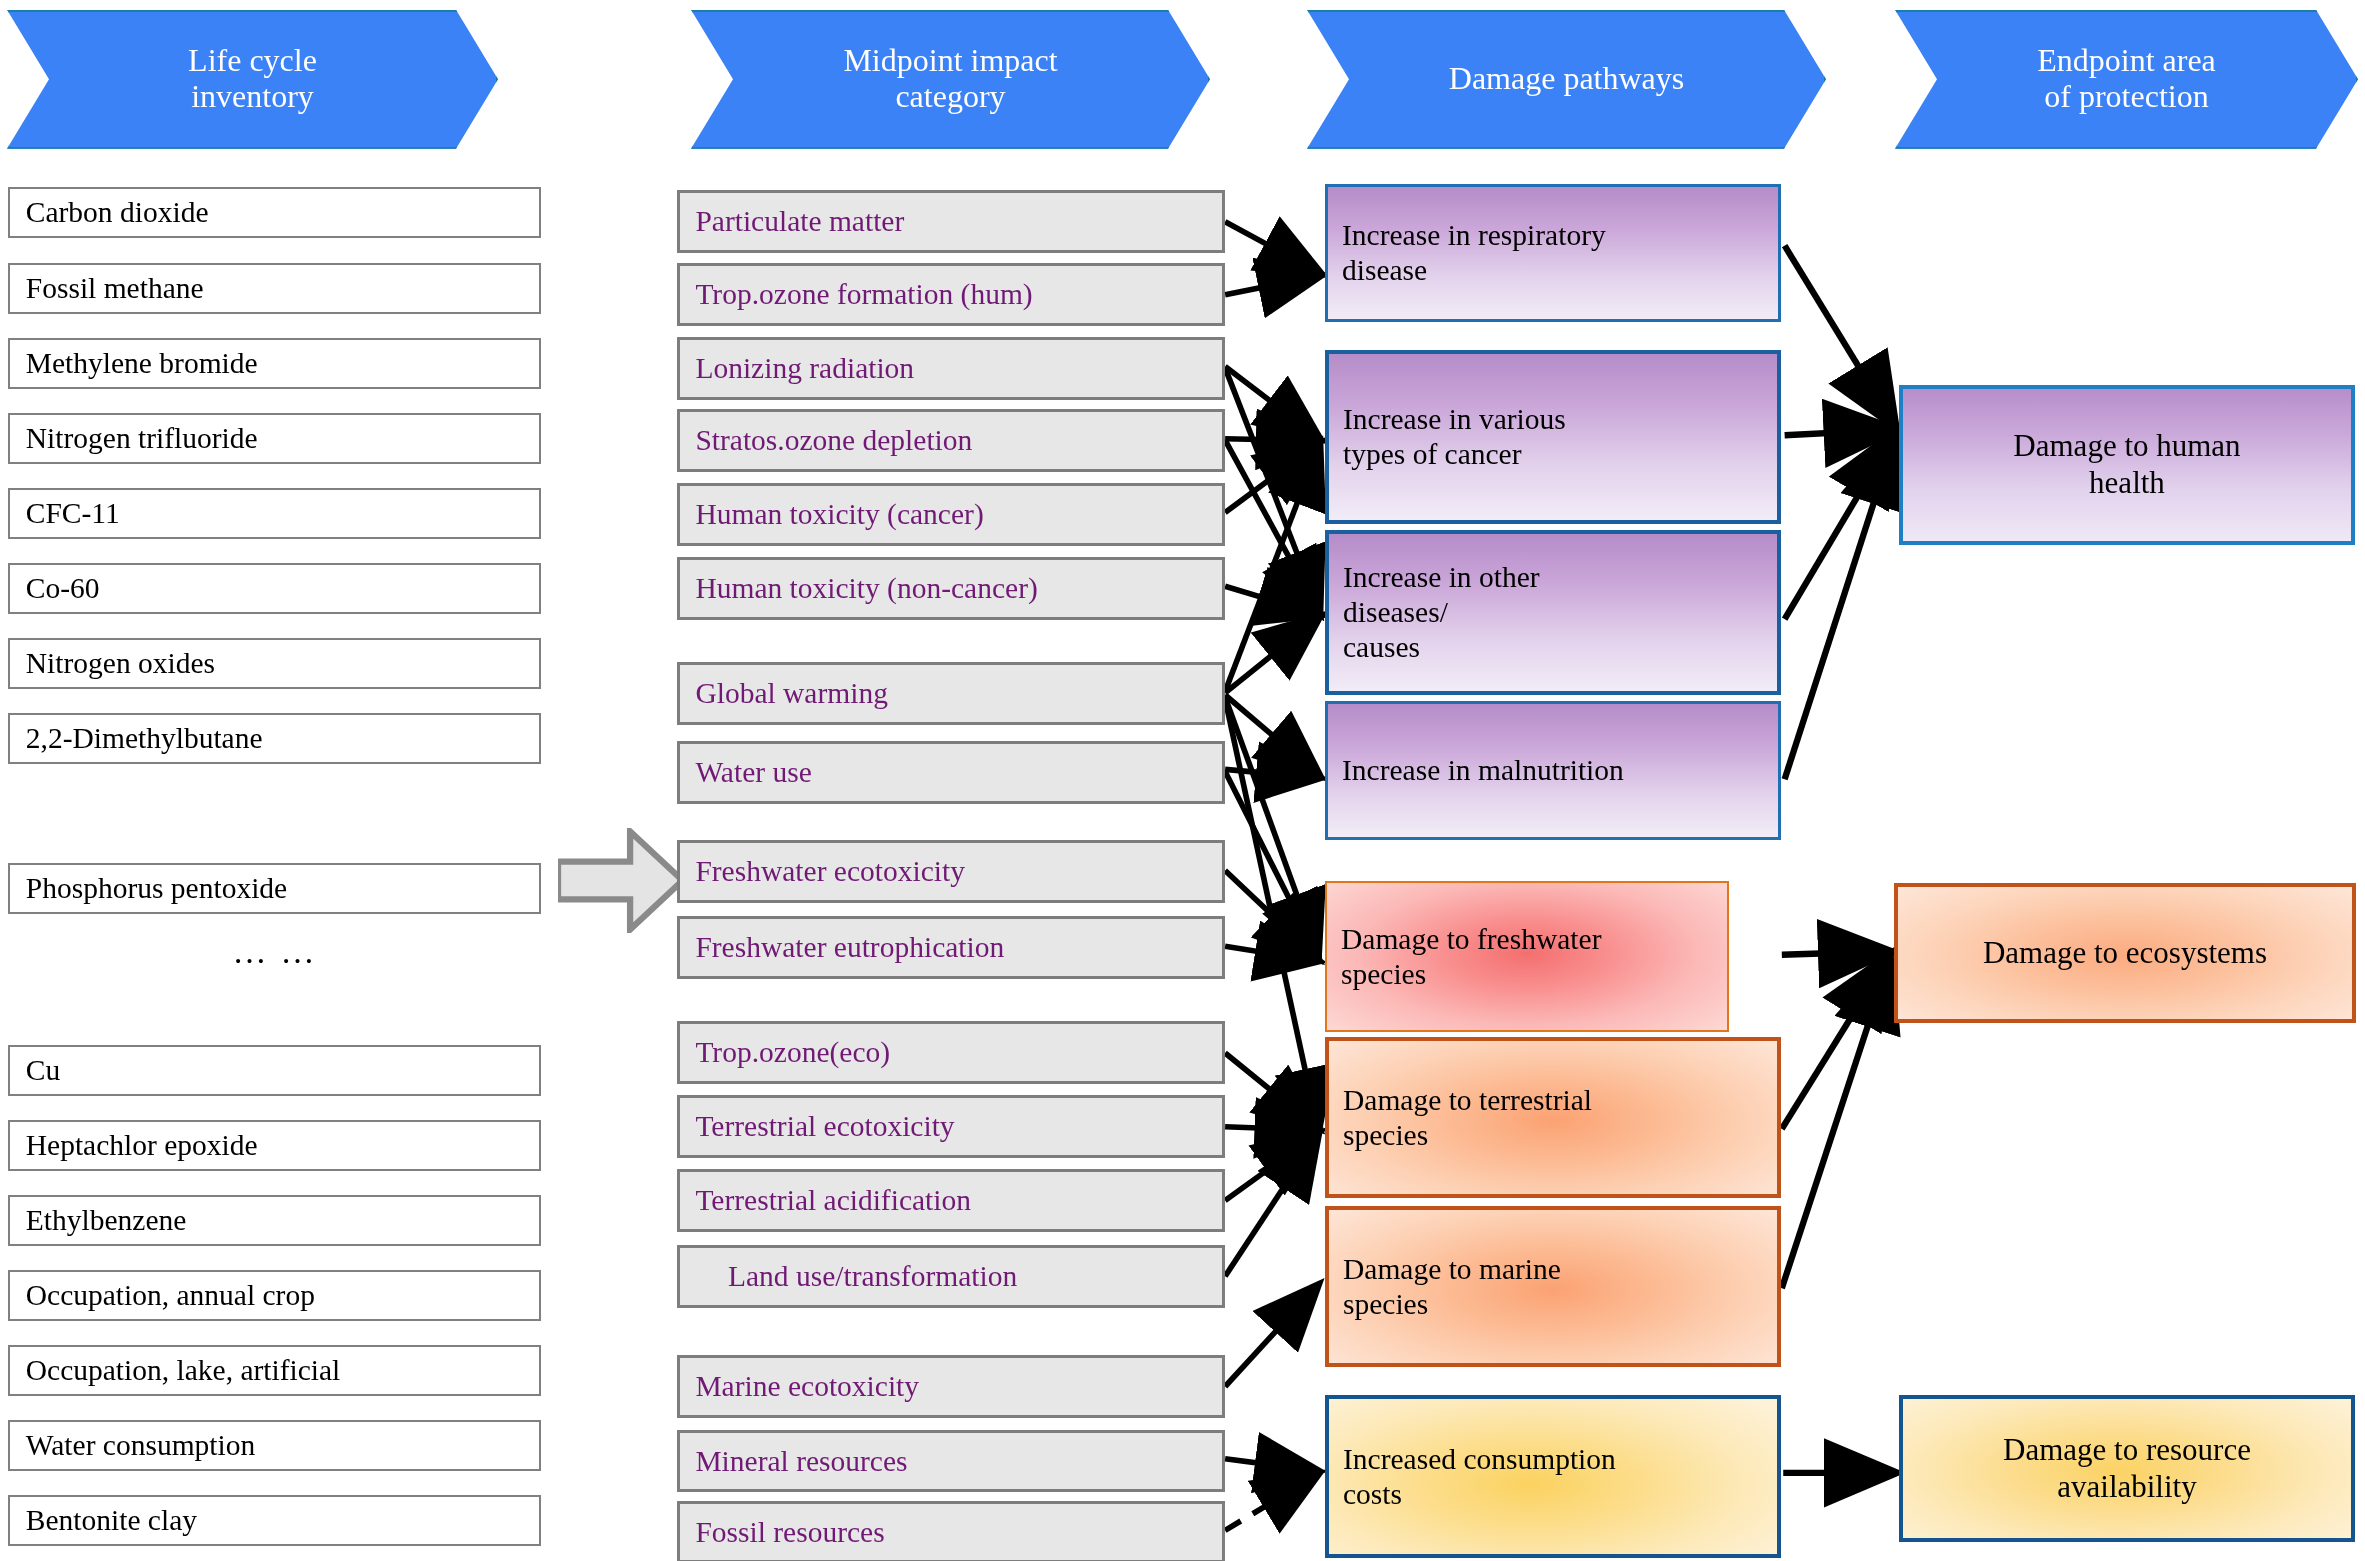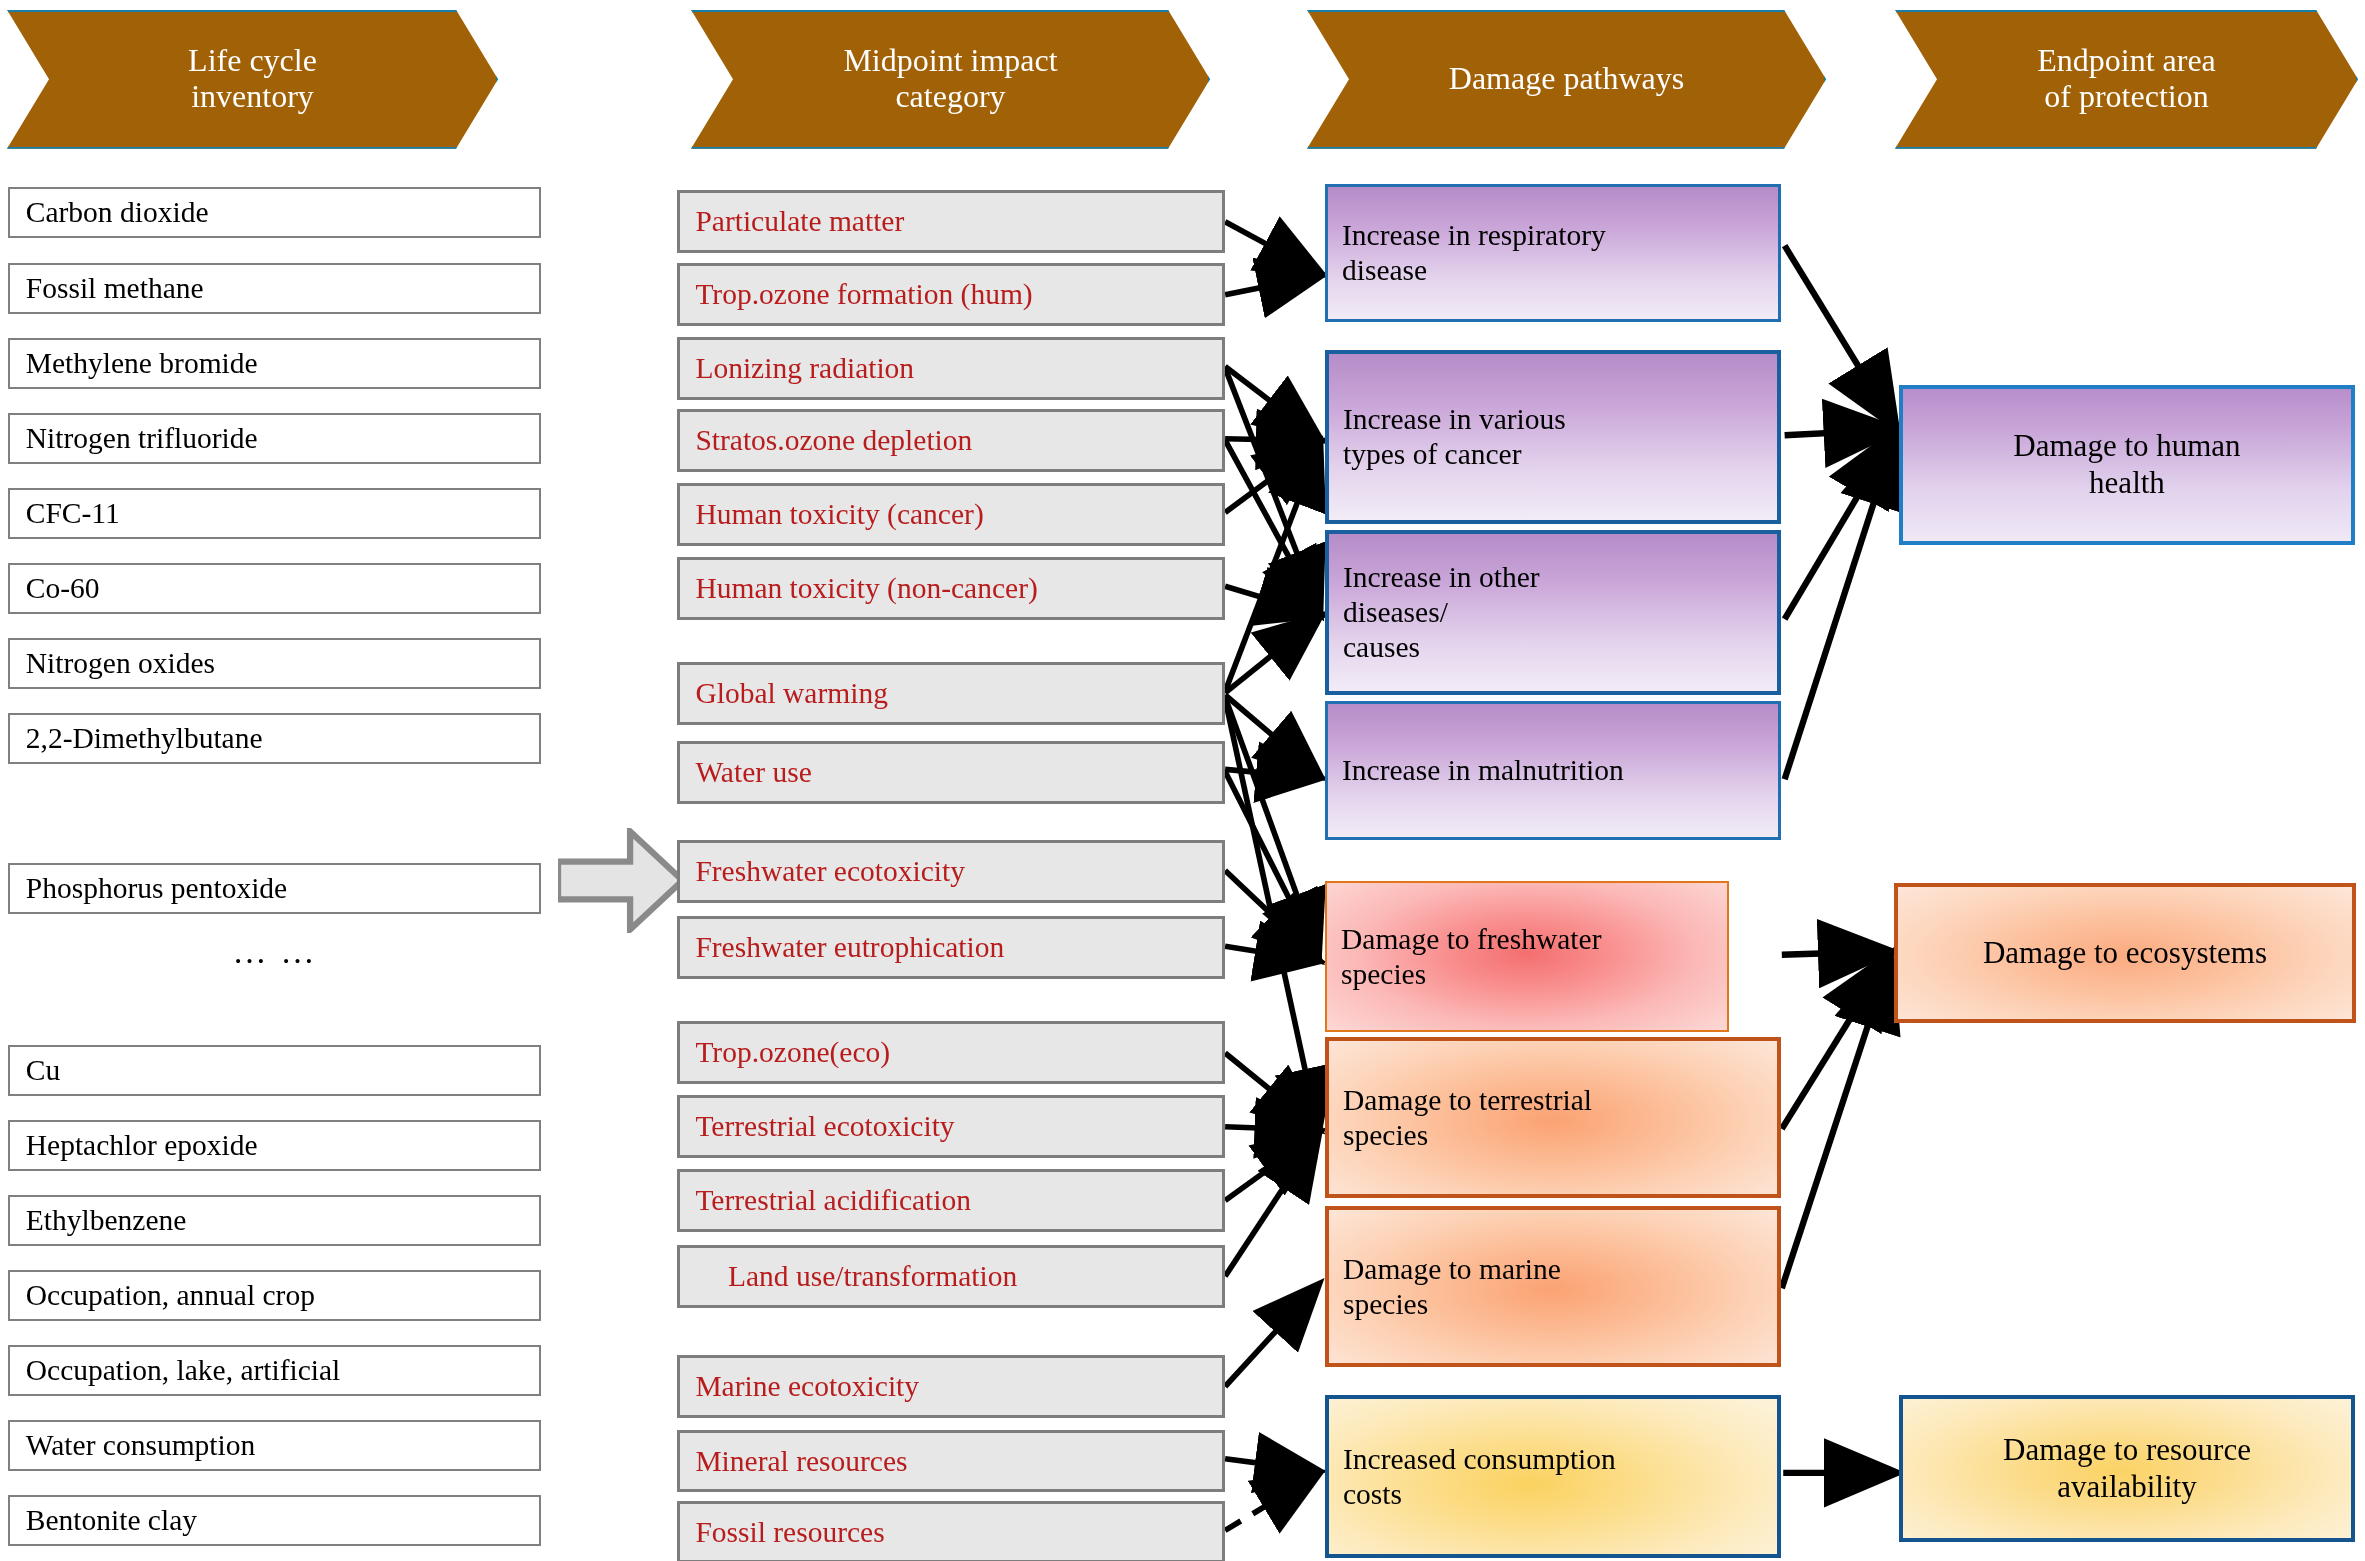--- a/index.html
+++ b/index.html
@@ -4,21 +4,21 @@
 <style>
   html,body{margin:0;padding:0;background:#ffffff;}
   body{width:2366px;height:1562px;position:relative;overflow:hidden;
        font-family:"Liberation Serif","DejaVu Serif",serif;}
 
   #stage{position:absolute;left:0;top:0;width:2366px;height:1562px;}
 
   
   .chev{
     position:absolute;
-    background:#a16207;
+    background:#3b82f6;
     border:2.8px solid #1a7fa8;
     color:#ffffff;
     display:flex;align-items:center;justify-content:center;
     text-align:center;
     font-size:32px;line-height:1.12;
     clip-path:polygon(0 0, calc(100% - 42px) 0, 100% 50%, calc(100% - 42px) 100%, 0 100%, 42px 50%);
     box-sizing:border-box;
   }
   .chev span{display:block;padding:0 35px;}
 
@@ -42,21 +42,21 @@
   }
 
   
   .mid-box{
     position:absolute;
     background:#e7e7e7;
     border:3.5px solid #7d7d7d;
     box-sizing:border-box;
     display:flex;align-items:center;
     font-size:29.5px;
-    color:#b91c1c;
+    color:#701a75;
     padding-left:15.4px;
   }
 
   
   .path-box{
     position:absolute;
     box-sizing:border-box;
     display:flex;align-items:center;
     font-size:29.5px;line-height:1.18;
     color:#000;

